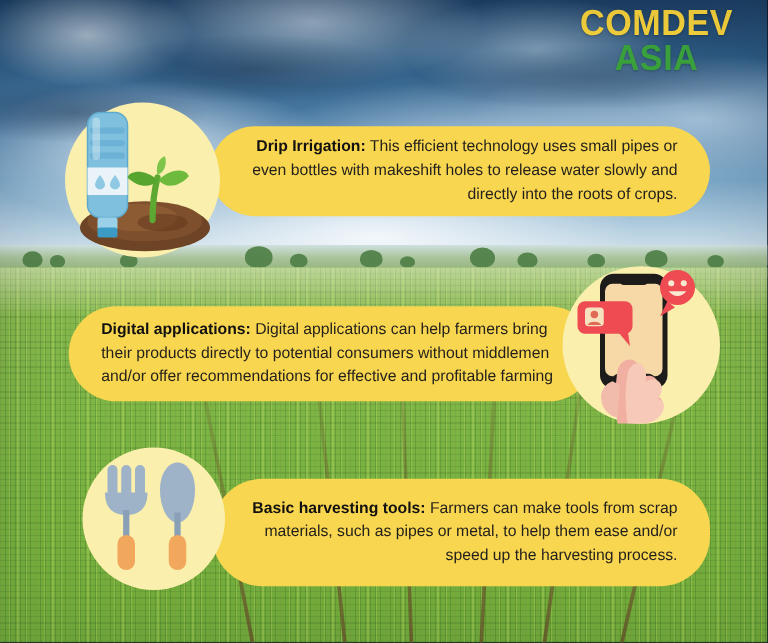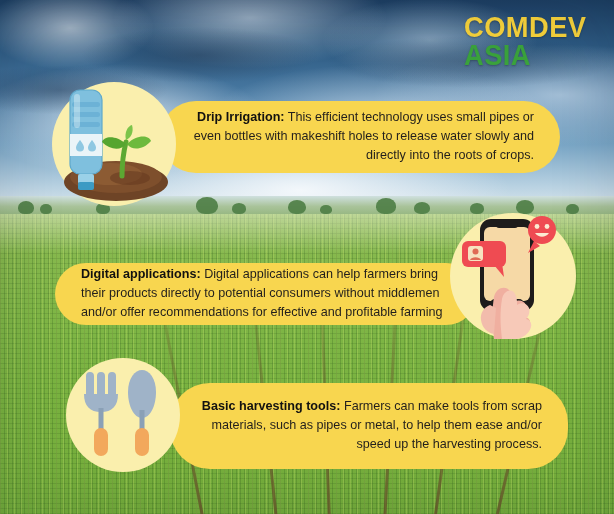--- a/index.html
+++ b/index.html
@@ -77,22 +77,22 @@
     background:linear-gradient(rgba(92,78,40,.0), rgba(104,86,42,.85));
     transform-origin:top center;
   }
   .field-haze{
     position:absolute; left:0; right:0; top:214px; height:40px;
     background:linear-gradient(rgba(226,236,204,.55), rgba(226,236,204,0));
   }
 
   
   .logo{
-    position:absolute; right:20px; top:14px;
-    text-align:left; line-height:.96;
+    position:absolute; right:20px; top:6px;
+    text-align:center; line-height:.96;
     letter-spacing:.5px;
   }
   .logo .l1{
     display:block;
     font-size:29px; font-weight:bold;
     color:#F5D13B;
     font-family:"Liberation Sans", sans-serif;
     transform:scaleX(.94);
     transform-origin:left center;
     text-shadow:0 1px 2px rgba(0,0,0,.25);
@@ -130,25 +130,25 @@
     line-height:1.52;
     color:#221f1c;
     width:100%;
   }
   .banner b{ font-weight:bold; color:#121110; }
   .ta-r{ text-align:right; }
   .ta-l{ text-align:left; }
 
   
   #item1 .badge{ left:52px; top:82px; width:124px; height:124px; }
-  #item1 .banner{ left:160px; top:101px; width:400px; height:72px; }
+  #item1 .banner{ left:168px; top:101px; width:400px; height:72px; }
 
   
   #item2 .badge{ left:450px; top:213px; width:126px; height:126px; }
-  #item2 .banner{ left:55px; top:263px; width:422px; height:62px; }
+  #item2 .banner{ left:55px; top:245px; width:422px; height:76px; }
 
   
   #item3 .badge{ left:66px; top:358px; width:114px; height:114px; }
   #item3 .banner{ left:170px; top:383px; width:398px; height:86px; }
 
   
   .ico{ position:absolute; inset:0; }
   .ico svg{ width:100%; height:100%; display:block; }
 
   

